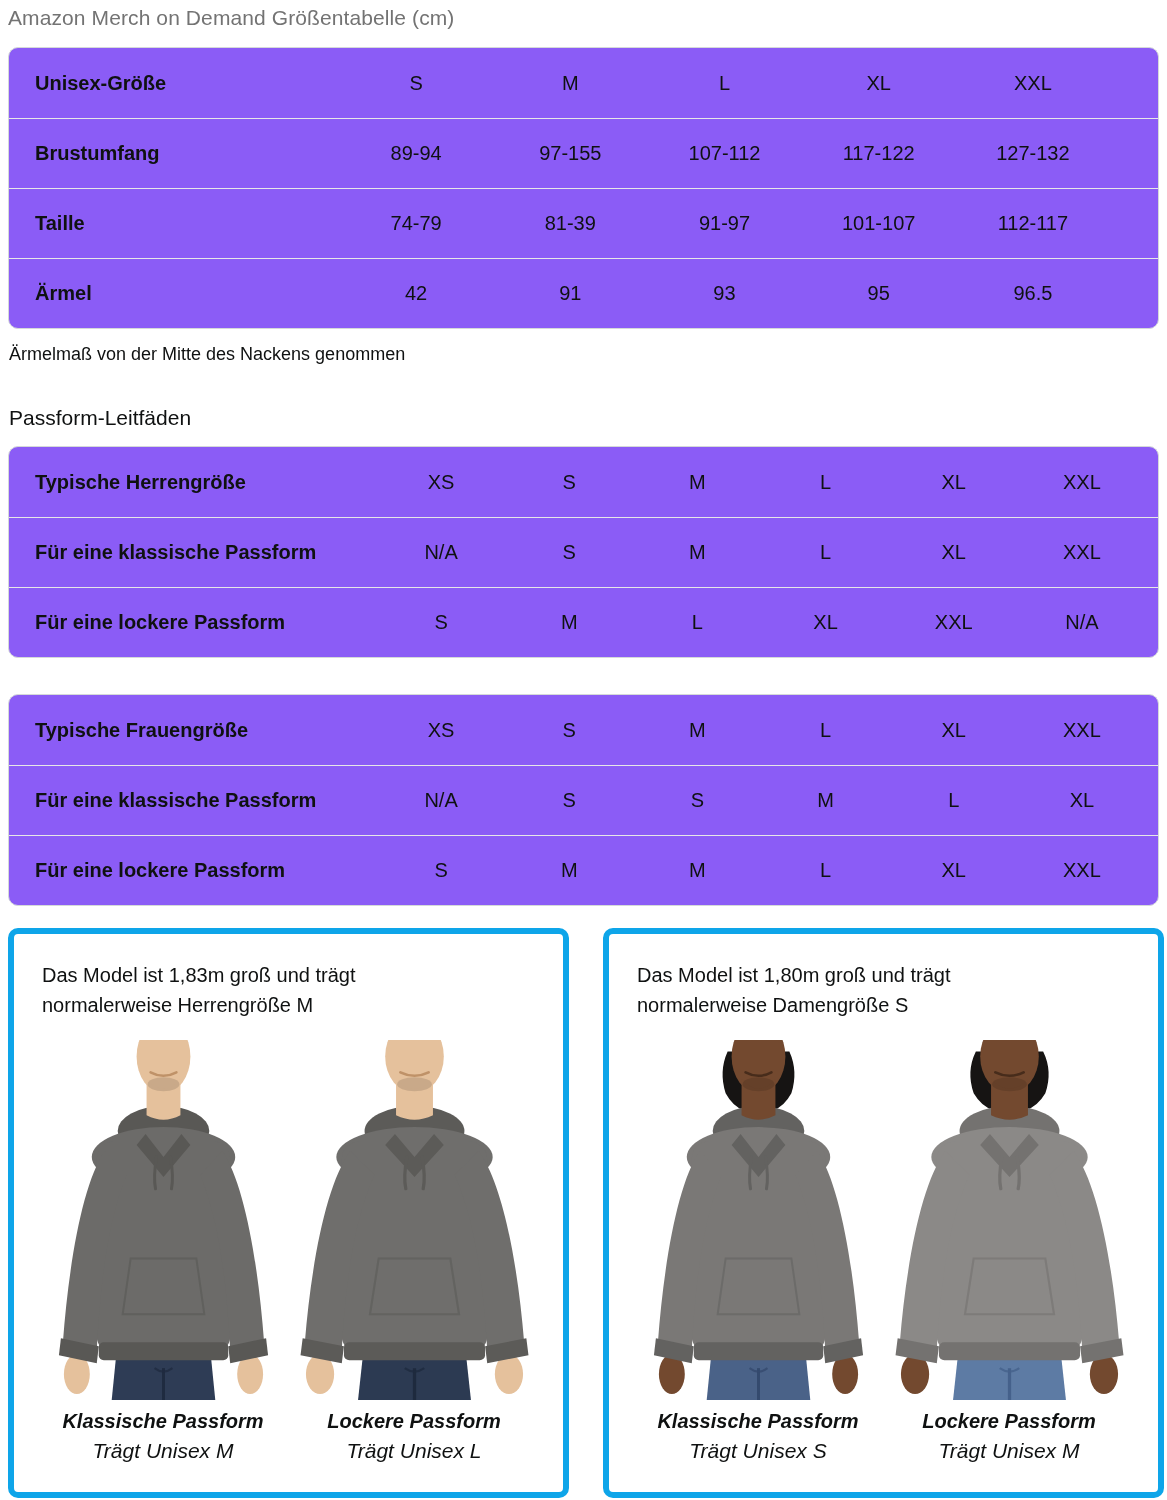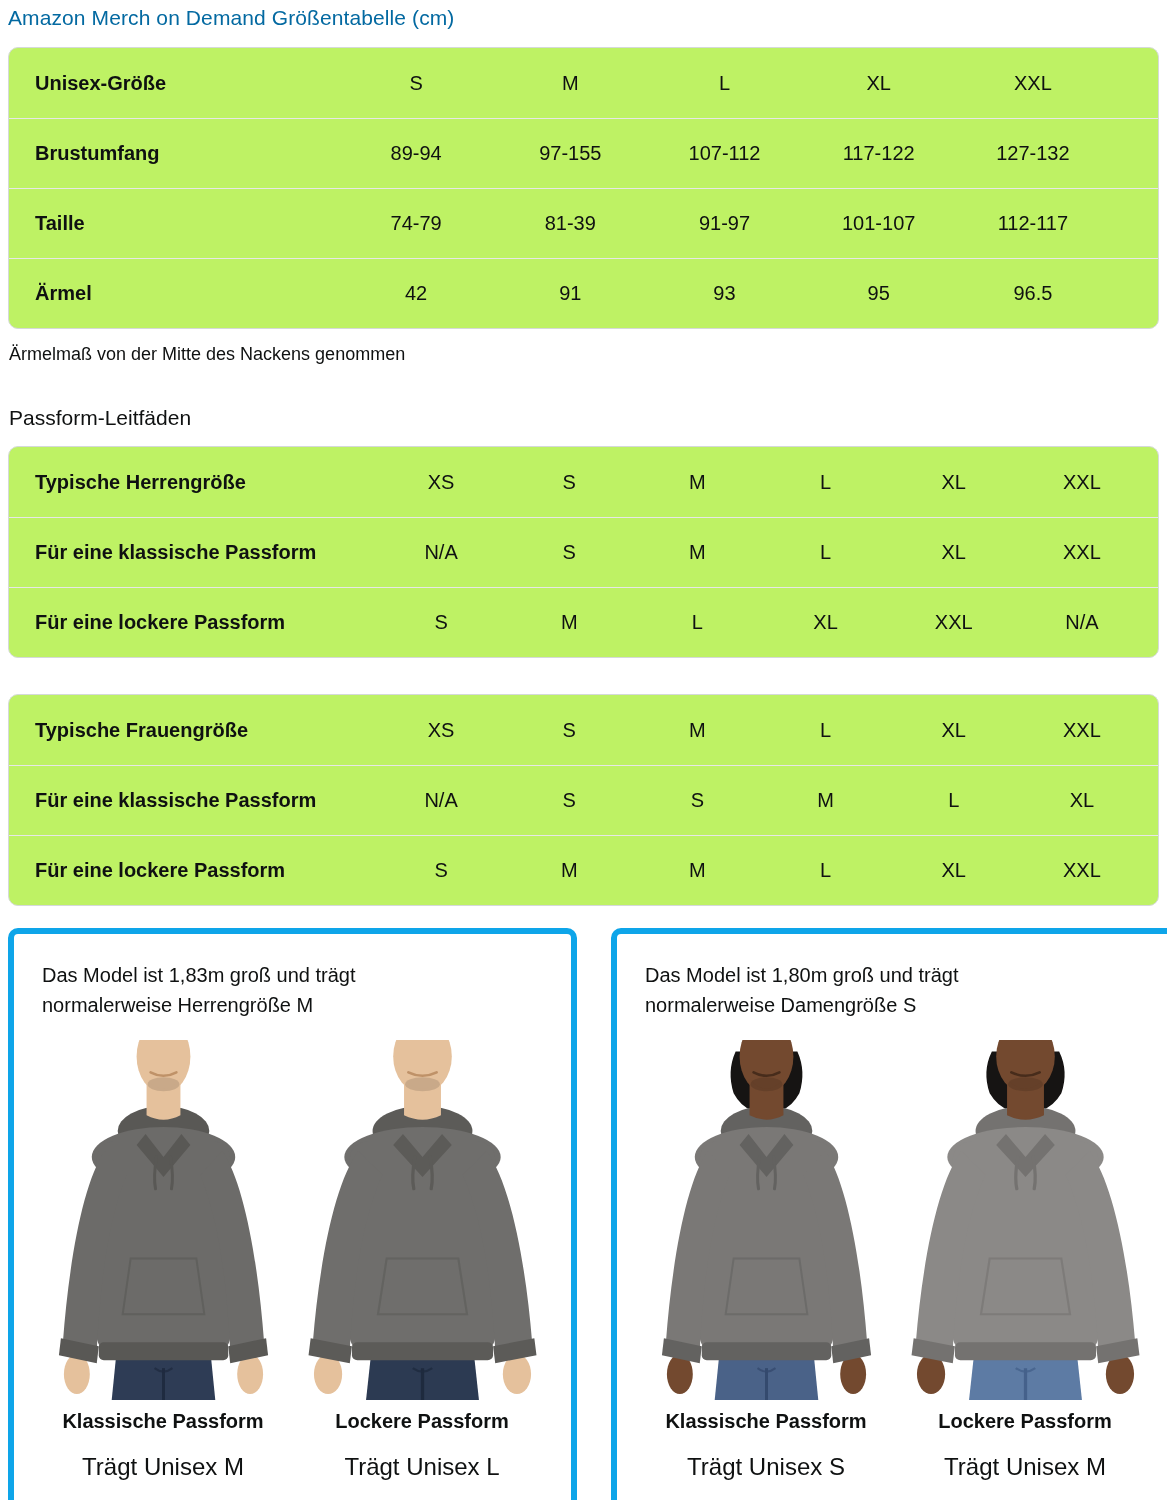--- a/index.html
+++ b/index.html
@@ -7,28 +7,28 @@
   body {
     width:1167px; height:1500px;
     background:#ffffff;
     color:#0f1111;
     font-family:"Liberation Sans", sans-serif;
     -webkit-font-smoothing:antialiased;
   }
   .page { padding:4px 8px 0 8px; }
 
   .page-title {
-    font-size:21px; font-weight:400; color:#0369a1;
+    font-size:21px; font-weight:400; color:#737373;
     margin:2px 0 17px 0; letter-spacing:0.1px;
   }
 
   .tbl {
     border:1px solid #d5d9d9;
     border-radius:10px;
-    background:#bef264;
+    background:#8b5cf6;
     overflow:hidden;
   }
   .trow {
     display:grid; align-items:center;
     min-height:70px;
   }
   .trow + .trow { border-top:1px solid #e7e7e7; }
   .tbl-sizes .trow { grid-template-columns:330px repeat(5,1fr); padding-right:48px; }
   .tbl-fit  .trow { grid-template-columns:368px repeat(6,1fr); padding-right:12px; }
   .tlabel {
@@ -49,26 +49,26 @@
   .card {
     flex:1;
     border:6px solid #0ea5e9;
     border-radius:10px;
     padding:24px 24px 26px 24px;
     min-height:570px;
   }
   .card-desc {
     font-size:20px; line-height:1.5; margin:2px 0 20px 4px; max-width:440px;
   }
-  .figs { display:flex; justify-content:center; gap:9px; }
+  .figs { display:flex; justify-content:center; gap:1px;font-style:italic; }
   .fig { width:250px; display:flex; flex-direction:column; align-items:center; }
   .model-svg { width:249px; height:360px; display:block; }
   .fig.loose .model-svg { transform:scaleX(1.09); transform-origin:50% 100%; }
   .fig-caption { font-size:20px; font-weight:700; margin-top:10px; text-align:center; }
-  .fig-sub { font-size:24px; font-weight:400; margin-top:20px; text-align:center; }
+  .fig-sub { font-size:21px; font-weight:400; margin-top:6px; text-align:center; }
 </style>
 </head>
 <body>
 
 <svg width="0" height="0" style="position:absolute">
   <defs>
     <symbol id="hoodie-figure" viewBox="0 0 250 350" preserveAspectRatio="xMidYMax meet">
 
       <path d="M94,0 Q85,20 92,42 Q99,55 110,59 L116,34 Q103,20 104,0 Z" fill="var(--hair, transparent)"></path>
       <path d="M156,0 Q165,20 158,42 Q151,55 140,59 L134,34 Q147,20 146,0 Z" fill="var(--hair, transparent)"></path>

